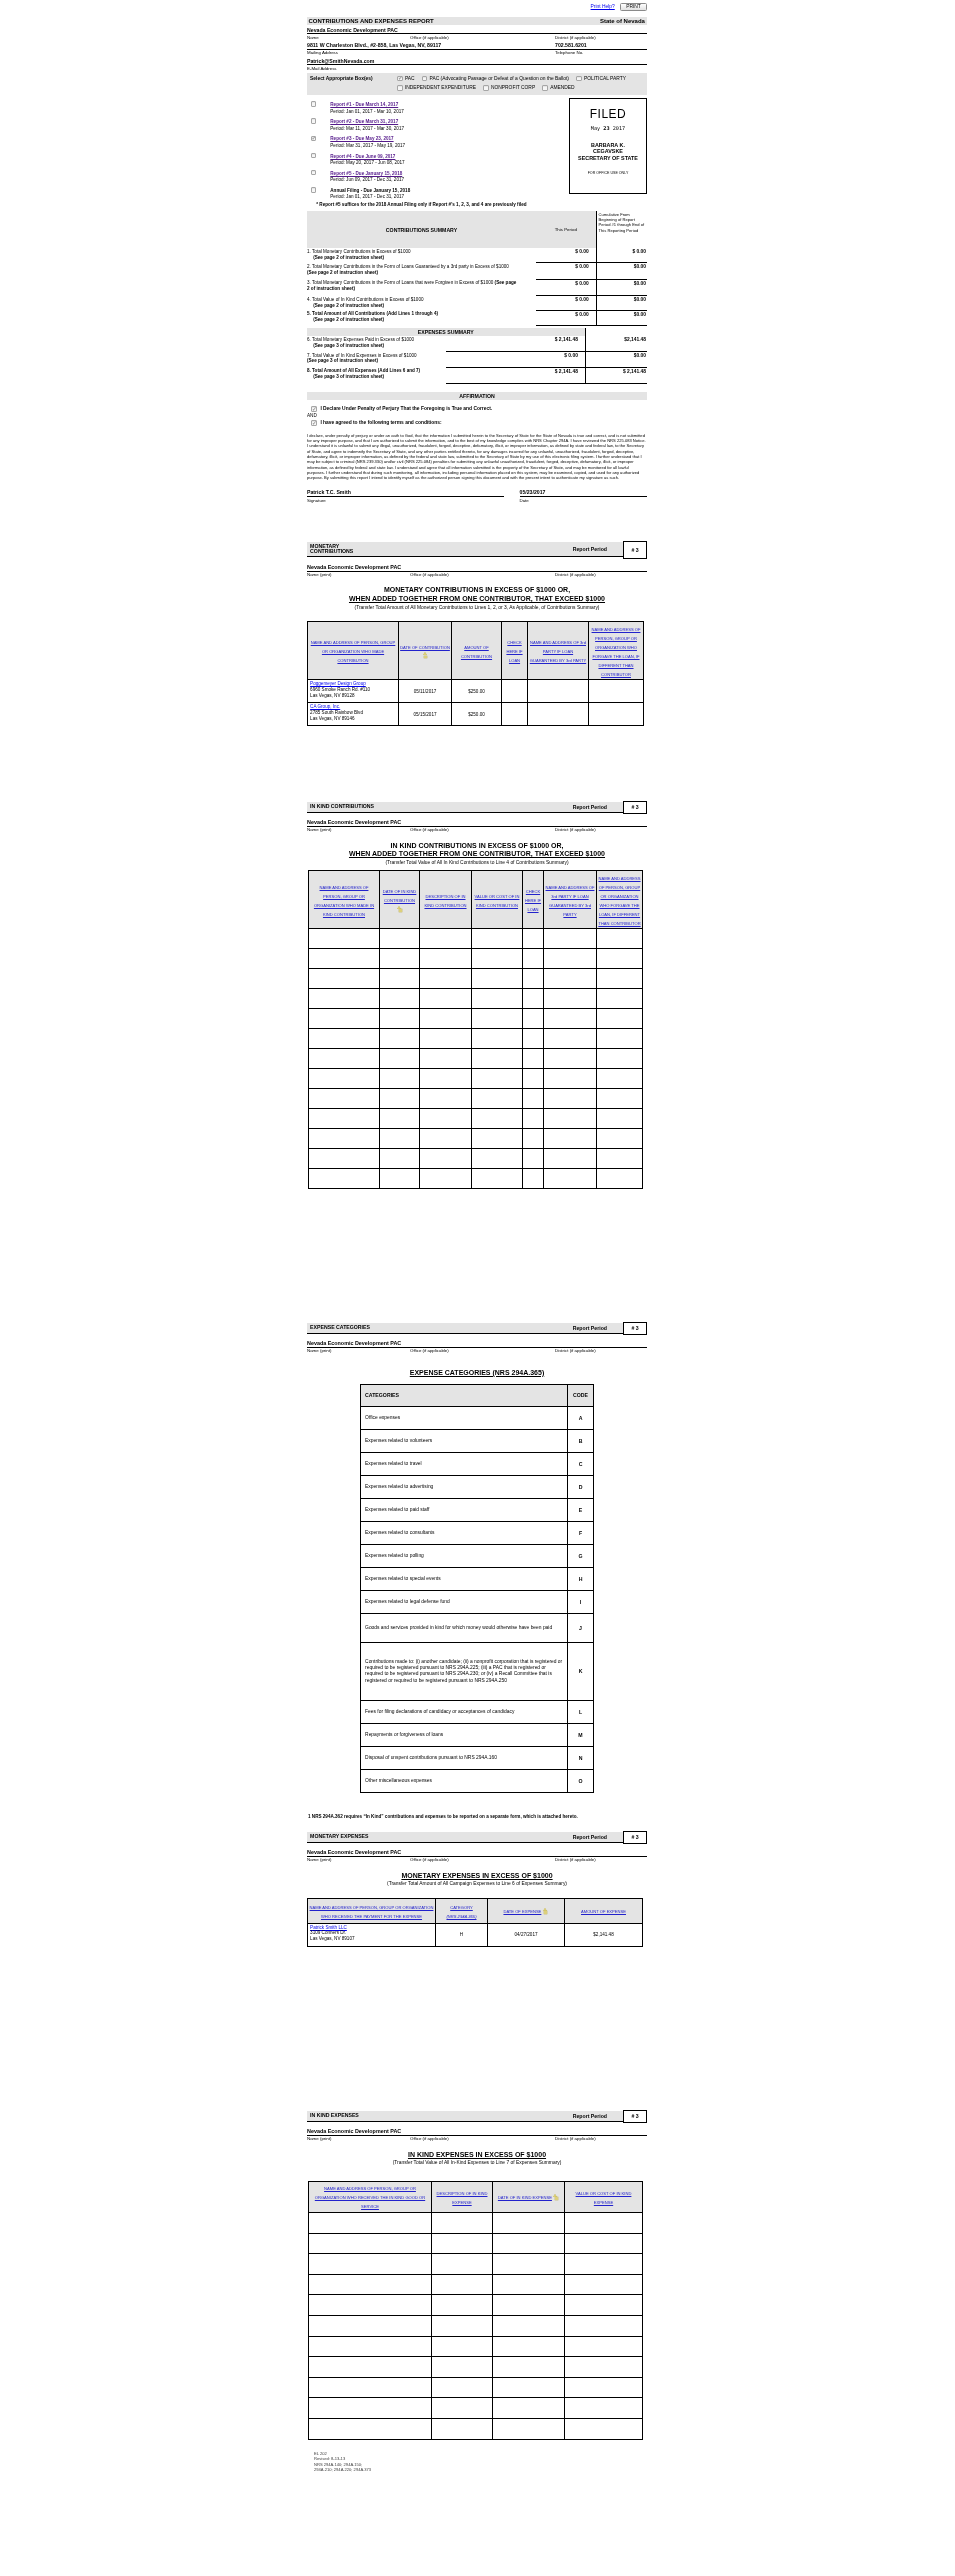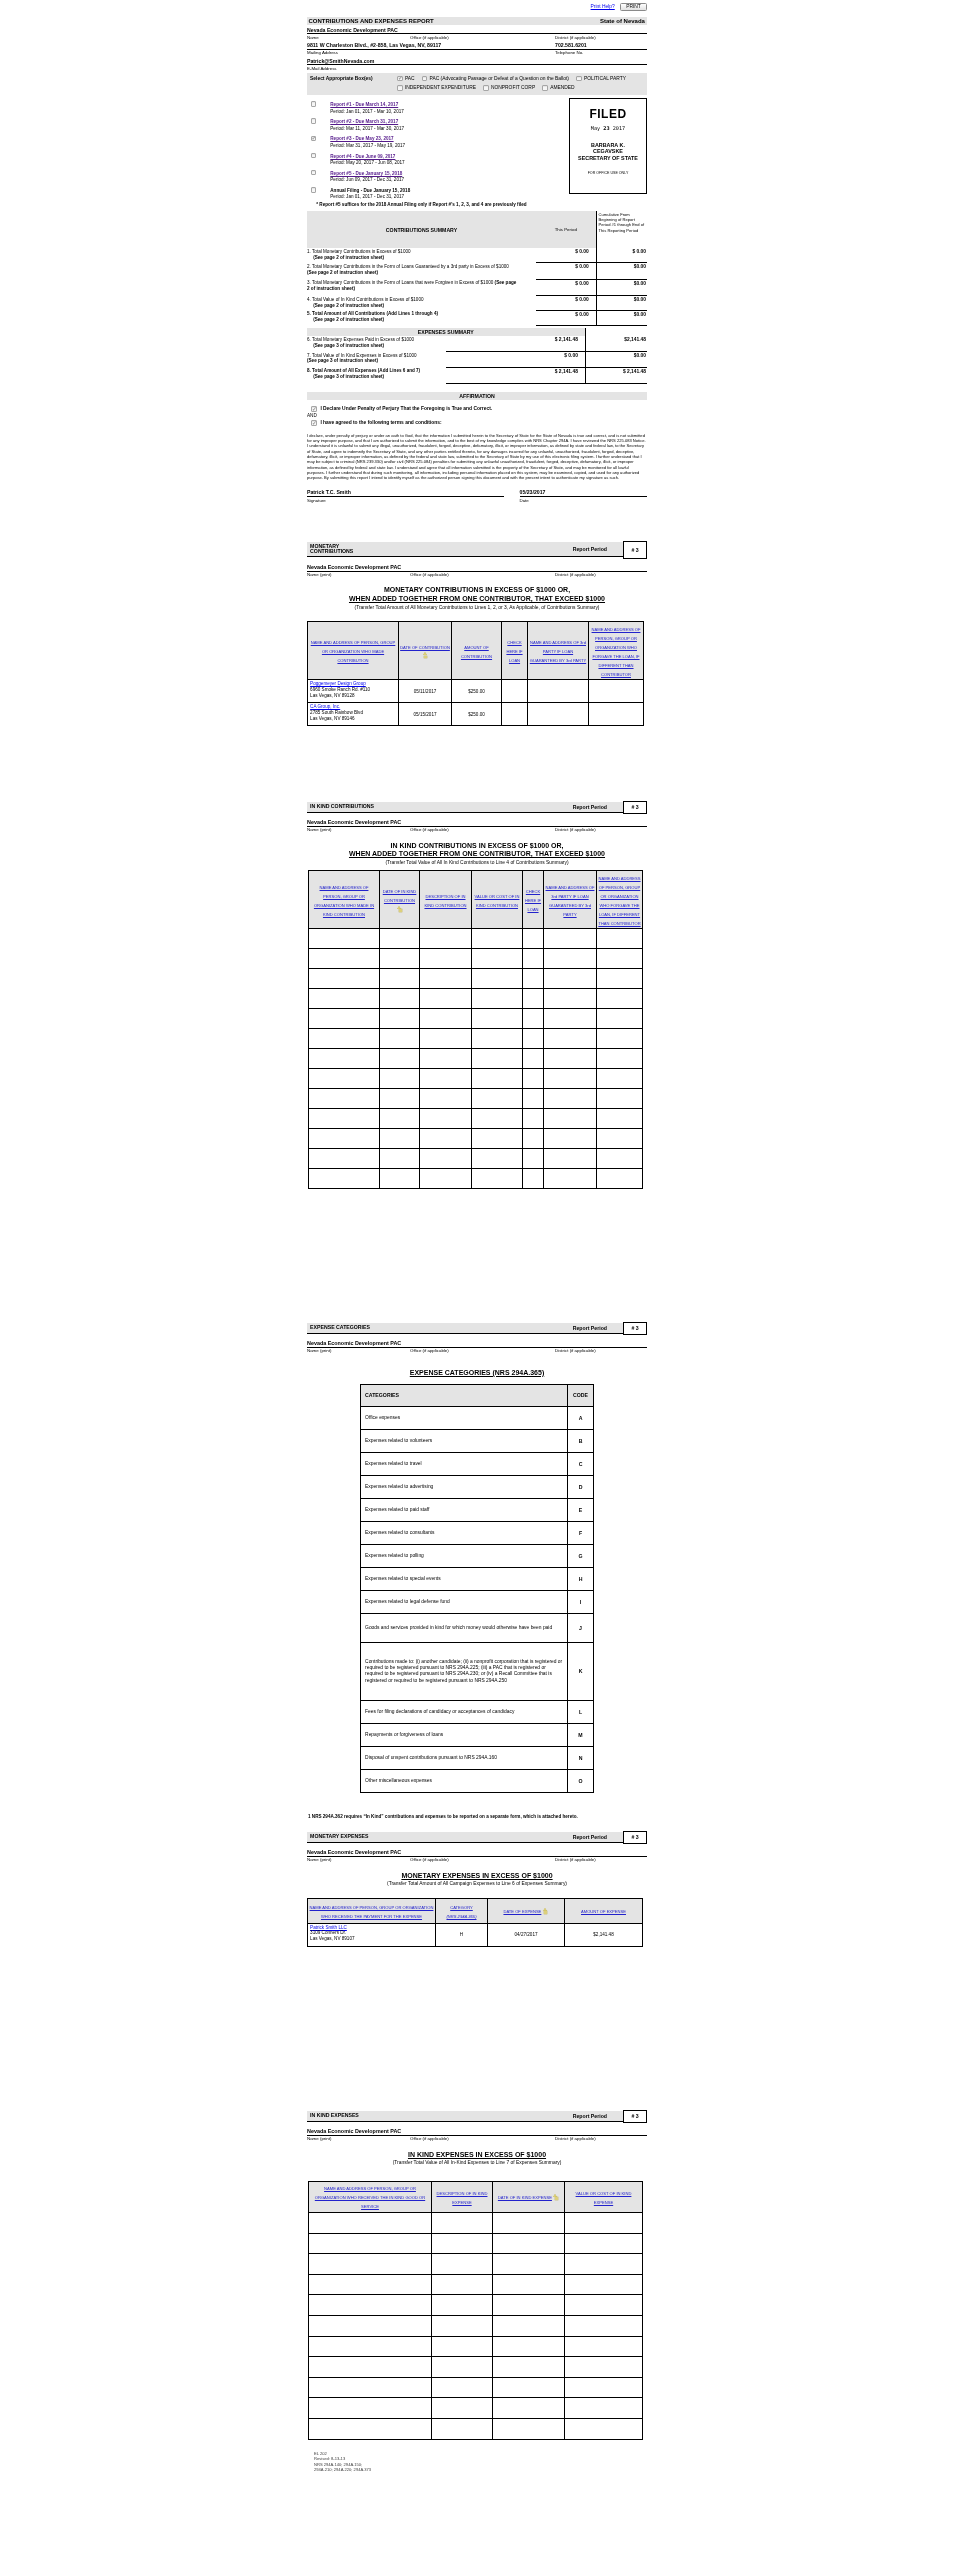--- a/index.html
+++ b/index.html
@@ -29,21 +29,21 @@
 .cb.on::after{content:"\2713";position:absolute;left:0;top:-1.5px;font-size:5.7px;font-weight:bold;color:#999}
 .reports{margin-top:4.1px}
 .repitem{display:flex;margin-bottom:2.6px}
 .repitem .cb{margin-left:3.6px;margin-top:2.1px}
 .reptext{margin-left:14px}
 .replink{color:#551a8b;font-weight:bold;font-size:4.6px;text-decoration:underline}
 .annual{color:#000;font-weight:bold;font-size:4.6px}
 .repperiod{font-size:4.6px;margin-top:0.5px}
 .repnote{font-weight:bold;font-size:4.6px;margin:2.6px 0 0 9.3px}
 .filedbox{position:absolute;top:81px;right:0;width:78px;height:96px;border:1px solid #000;background:#fff;text-align:center}
-.filed-word{font-size:12px;font-weight:bold;letter-spacing:0.5px;margin-top:8.2px}
+.filed-word{font-size:12px;font-weight:normal;letter-spacing:0.5px;margin-top:8.2px}
 .filed-date{font-family:"DejaVu Sans Mono",monospace;font-size:5.2px;margin-top:4.1px}
 .filed-date .d{font-weight:bold}
 .filed-officer{font-weight:bold;font-size:5.4px;line-height:6.7px;margin-top:10.3px}
 .filed-note{font-size:3.6px;margin-top:9.3px}
 
 .sum{border-collapse:collapse;table-layout:fixed;width:340px;margin-top:4.6px}
 .sum td{vertical-align:top}
 .w-lbl{width:229px}.w-tp{width:60px}.w-cum{width:51px}
 .sum .lbl{font-size:4.6px;line-height:5.7px;padding:1px 18.5px 1px 0}
 .see{font-weight:bold}

